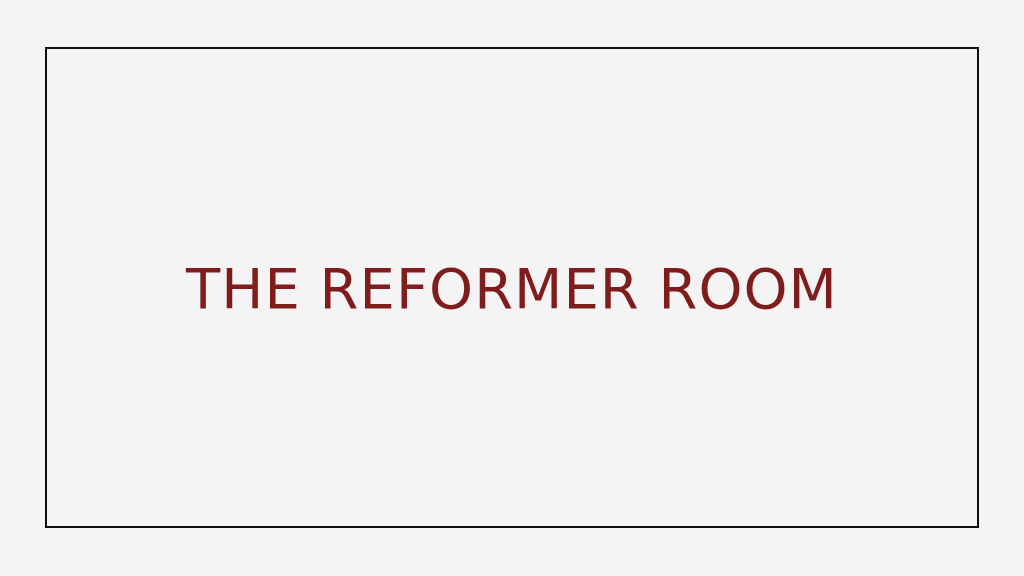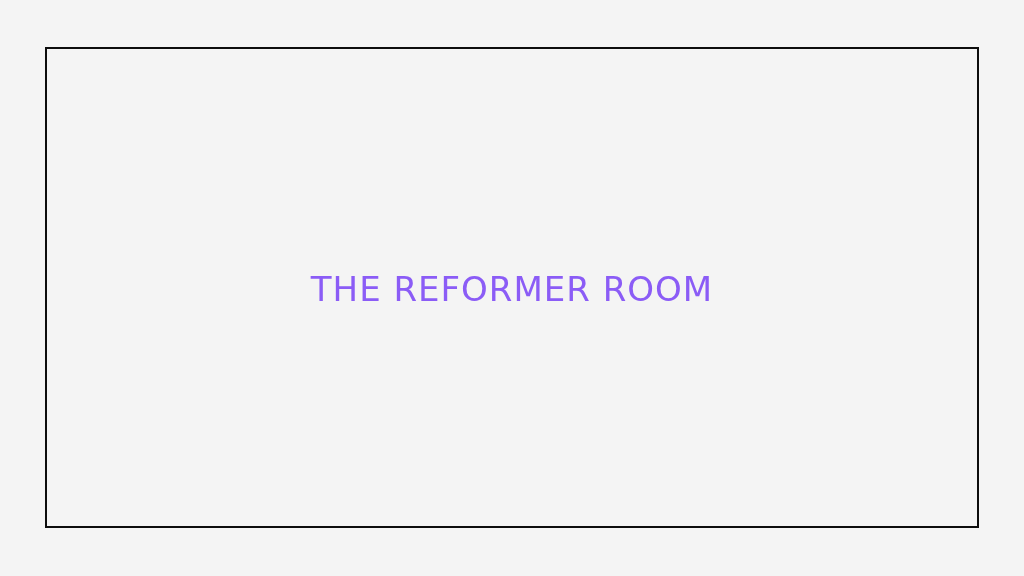--- a/index.html
+++ b/index.html
@@ -24,23 +24,23 @@
     }
     .title {
       position: absolute;
       left: 0;
       right: 0;
       top: 240px;
       margin-top: -28px;
       text-align: center;
       font-family: "DejaVu Sans", sans-serif;
       font-weight: 400;
-      font-size: 34px;
+      font-size: 56px;
       letter-spacing: 1px;
-      color: #8b5cf6;
+      color: #7f1d1d;
       line-height: 56px;
       white-space: nowrap;
     }
   </style>
 </head>
 <body>
 
 <div class="frame">
   <div class="title">THE REFORMER ROOM</div>
 </div>

